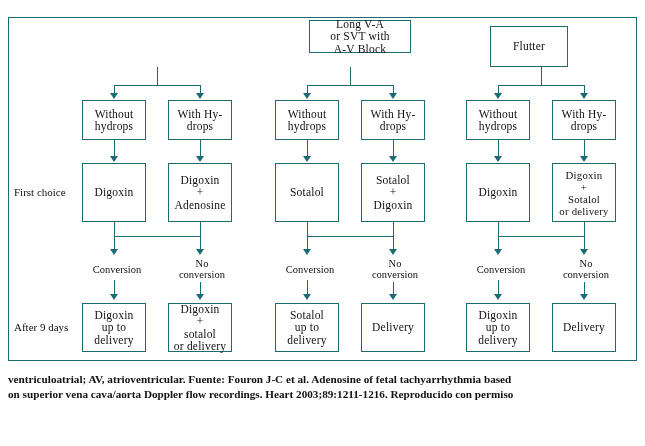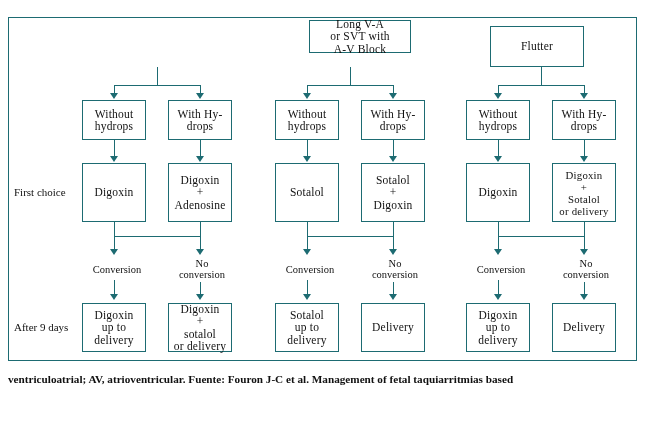--- a/index.html
+++ b/index.html
@@ -181,21 +181,21 @@
   <div class="vline" style="left:307px;top:280px;height:15px;"></div>
   <div class="arrow" style="left:303px;top:294px;"></div>
   <div class="vline" style="left:393px;top:282px;height:13px;"></div>
   <div class="arrow" style="left:389px;top:294px;"></div>
 
   <div class="box" style="left:275px;top:303px;width:64px;height:49px;">Sotalol
 up to
 delivery</div>
   <div class="box" style="left:361px;top:303px;width:64px;height:49px;">Delivery</div>
 
-  <div class="box" style="left:490px;top:26px;width:94px;height:41px;">Flutter</div>
+  <div class="box" style="left:490px;top:26px;width:78px;height:41px;">Flutter</div>
 
   <div class="vline" style="left:541px;top:67px;height:18px;"></div>
   <div class="hline" style="left:498px;top:85px;width:86px;"></div>
   <div class="vline" style="left:498px;top:85px;height:9px;"></div>
   <div class="vline" style="left:584px;top:85px;height:9px;"></div>
   <div class="arrow" style="left:494px;top:93px;"></div>
   <div class="arrow" style="left:580px;top:93px;"></div>
 
   <div class="box" style="left:466px;top:100px;width:64px;height:40px;">Without
 hydrops</div>
@@ -229,16 +229,17 @@
   <div class="arrow" style="left:494px;top:294px;"></div>
   <div class="vline" style="left:584px;top:282px;height:13px;"></div>
   <div class="arrow" style="left:580px;top:294px;"></div>
 
   <div class="box" style="left:466px;top:303px;width:64px;height:49px;">Digoxin
 up to
 delivery</div>
   <div class="box" style="left:552px;top:303px;width:64px;height:49px;">Delivery</div>
 
   <div class="caption">
-    <div>ventriculoatrial; AV, atrioventricular. Fuente: Fouron J-C et al. Management of fetal taquiarritmias based</div>
+    <div>ventriculoatrial; AV, atrioventricular. Fuente: Fouron J-C et al. Adenosine of fetal tachyarrhythmia based</div>
+    <div>on superior vena cava/aorta Doppler flow recordings. Heart 2003;89:1211-1216. Reproducido con permiso</div>
   </div>
 
 </div>
 
 </body></html>

